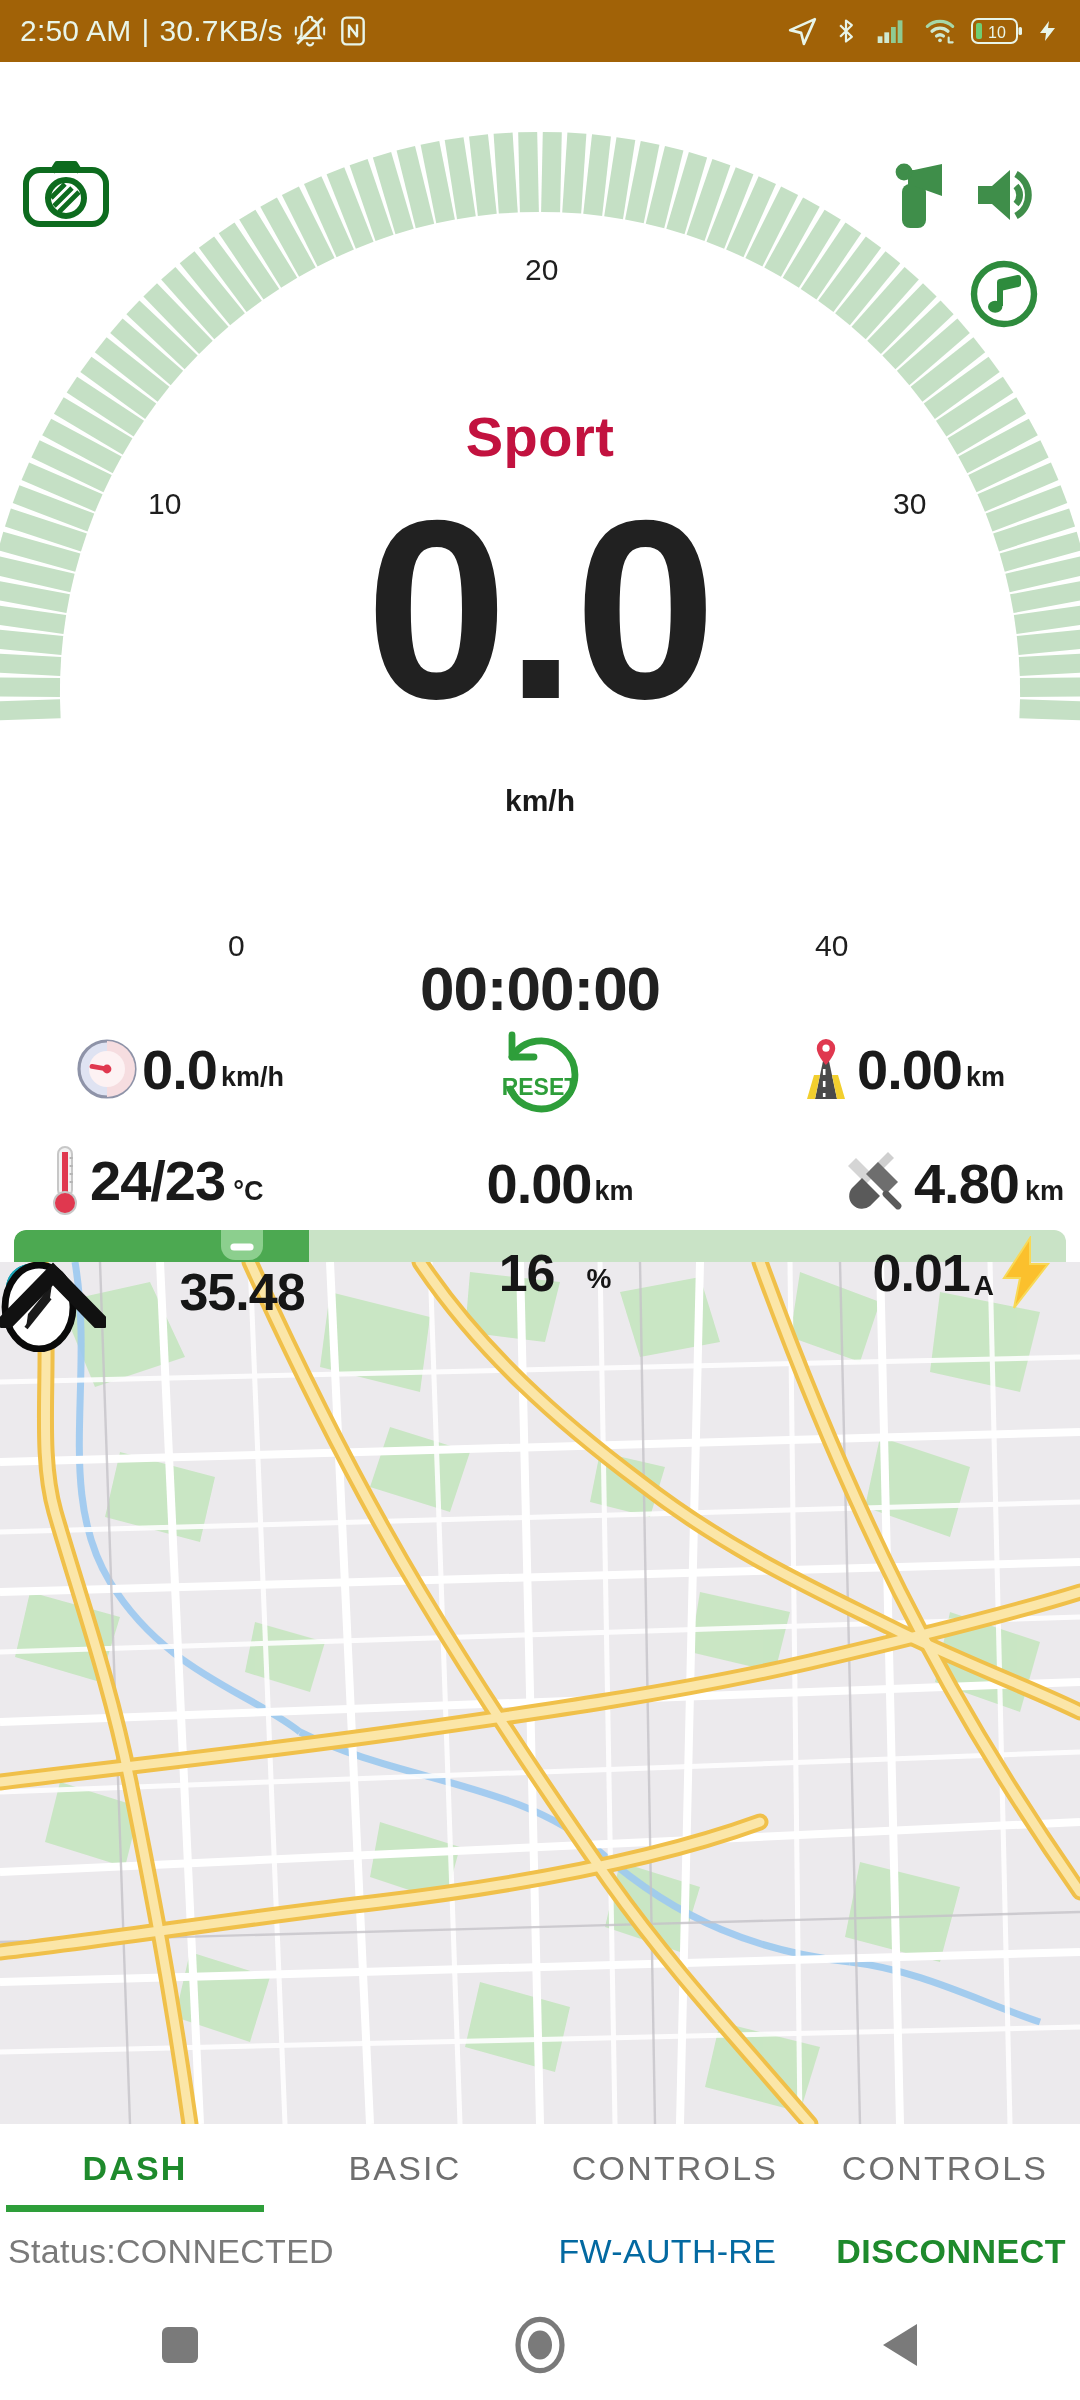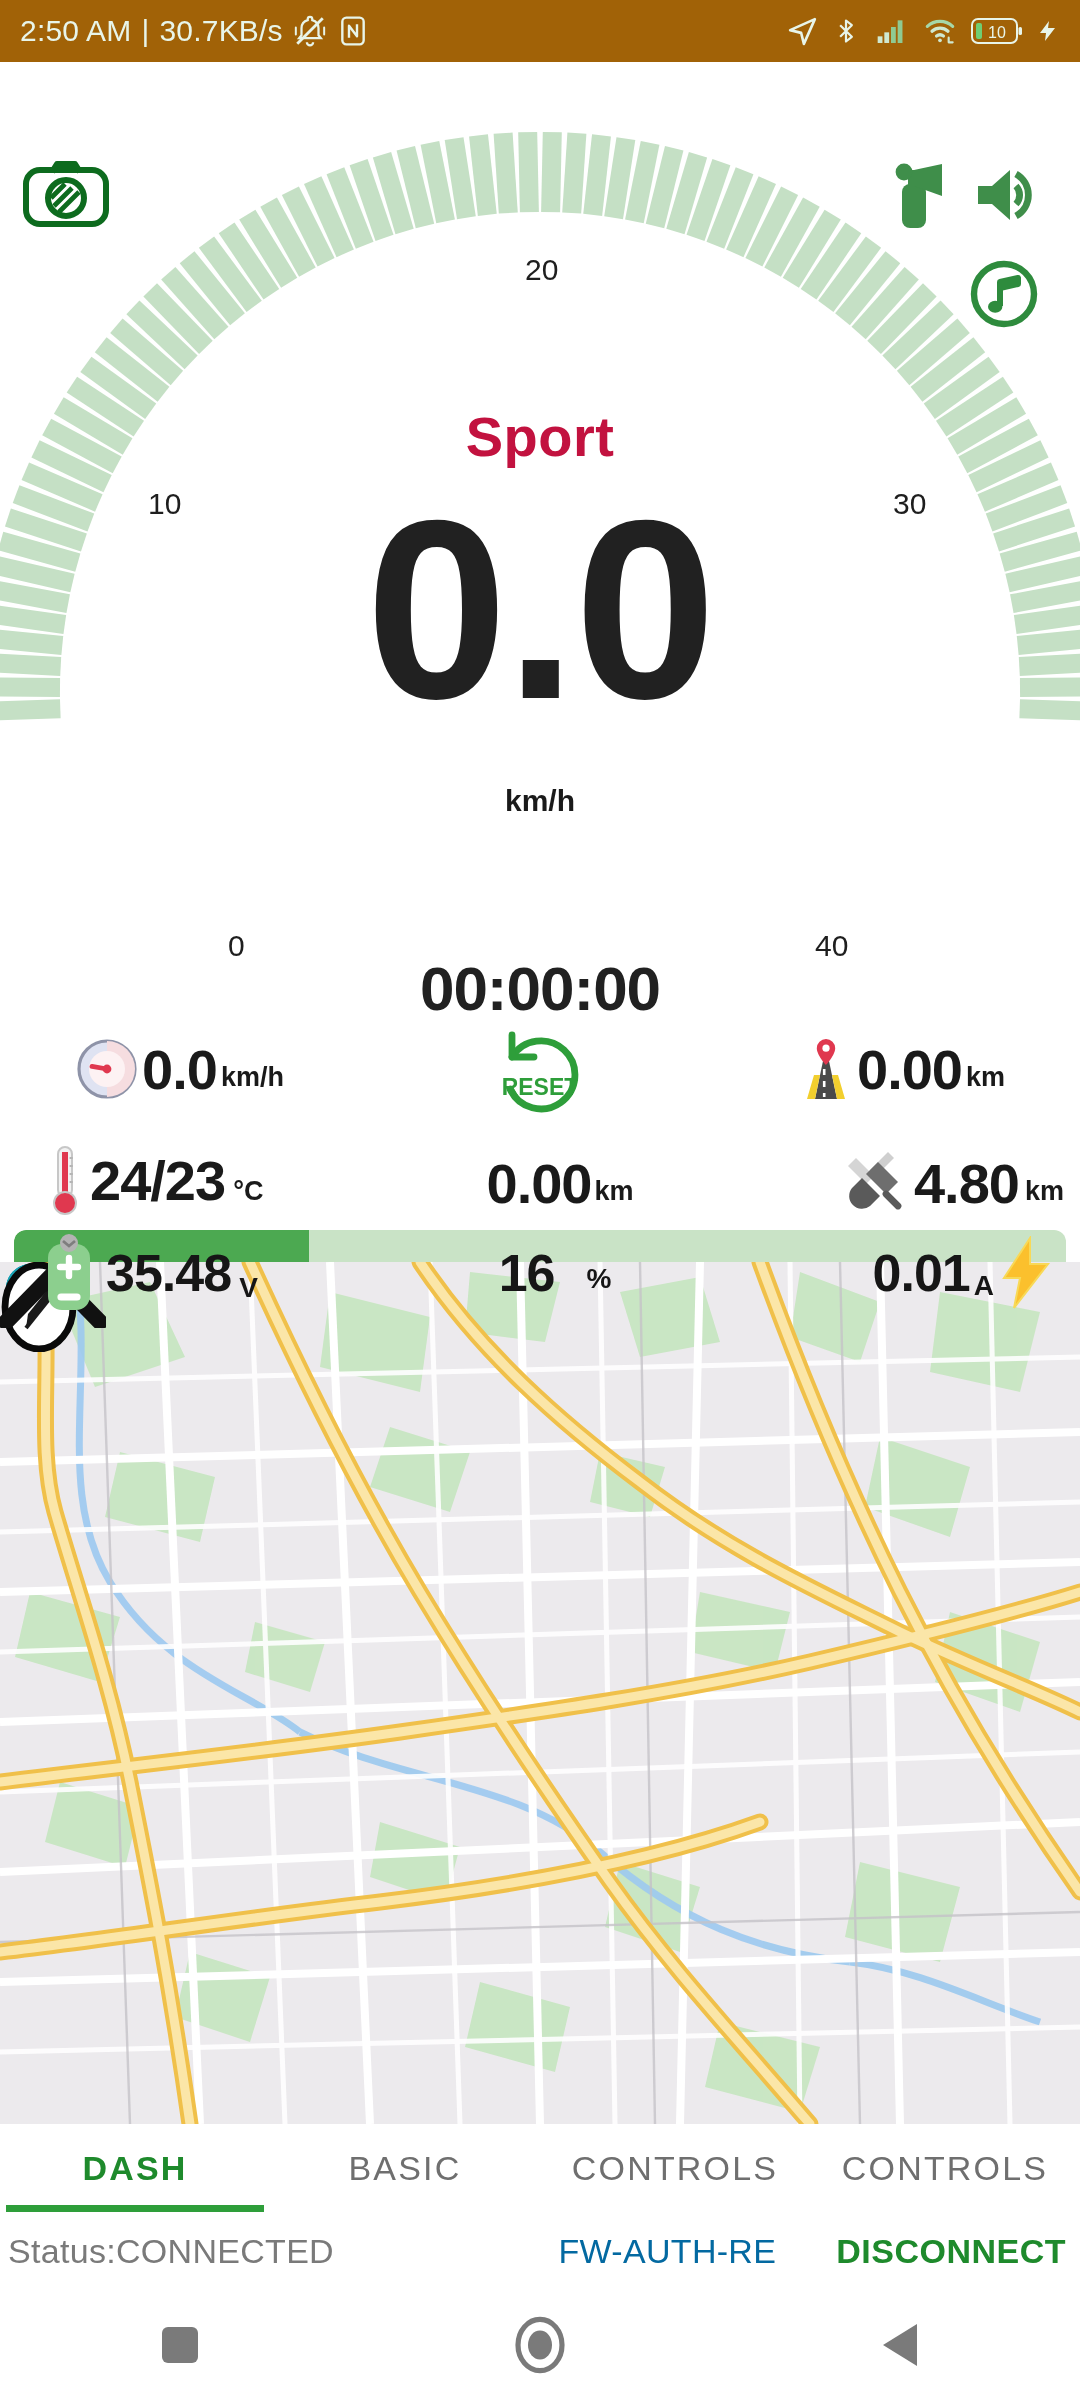--- a/index.html
+++ b/index.html
@@ -86,21 +86,21 @@
   #battery-bar{
     position:absolute; left:14px; top:1168px; width:1052px; height:86px;
     background:#c9e3c6; border-radius:12px; overflow:hidden;
     display:flex; align-items:center;
   }
   #battery-fill{
     position:absolute; left:0; top:0; height:86px; width:28%;
     background:#4ca951; border-radius:12px 0 0 12px;
   }
   .bat-seg{ position:relative; z-index:2; display:flex; align-items:center;gap:32px; }
-  #bat-left{ width:430px; padding-left:26px; gap:8px; }
+  #bat-left{ width:430px; padding-left:26px; gap:0;flex-direction:column; }
   #bat-mid{ flex:1; justify-content:center; }
   #bat-right{ width:400px; justify-content:flex-end; padding-right:14px; gap:4px; }
   .bat-num{ font-size:52px; font-weight:bold; color:#161616; letter-spacing:-1px; }
   .bat-unit{ font-size:28px; font-weight:bold; color:#161616; align-self:flex-end; padding-bottom:8px; }
 
   
   #map{
     position:absolute; left:0; top:1262px; width:1080px; height:862px;
     background:#eceaed; overflow:hidden;
   }

